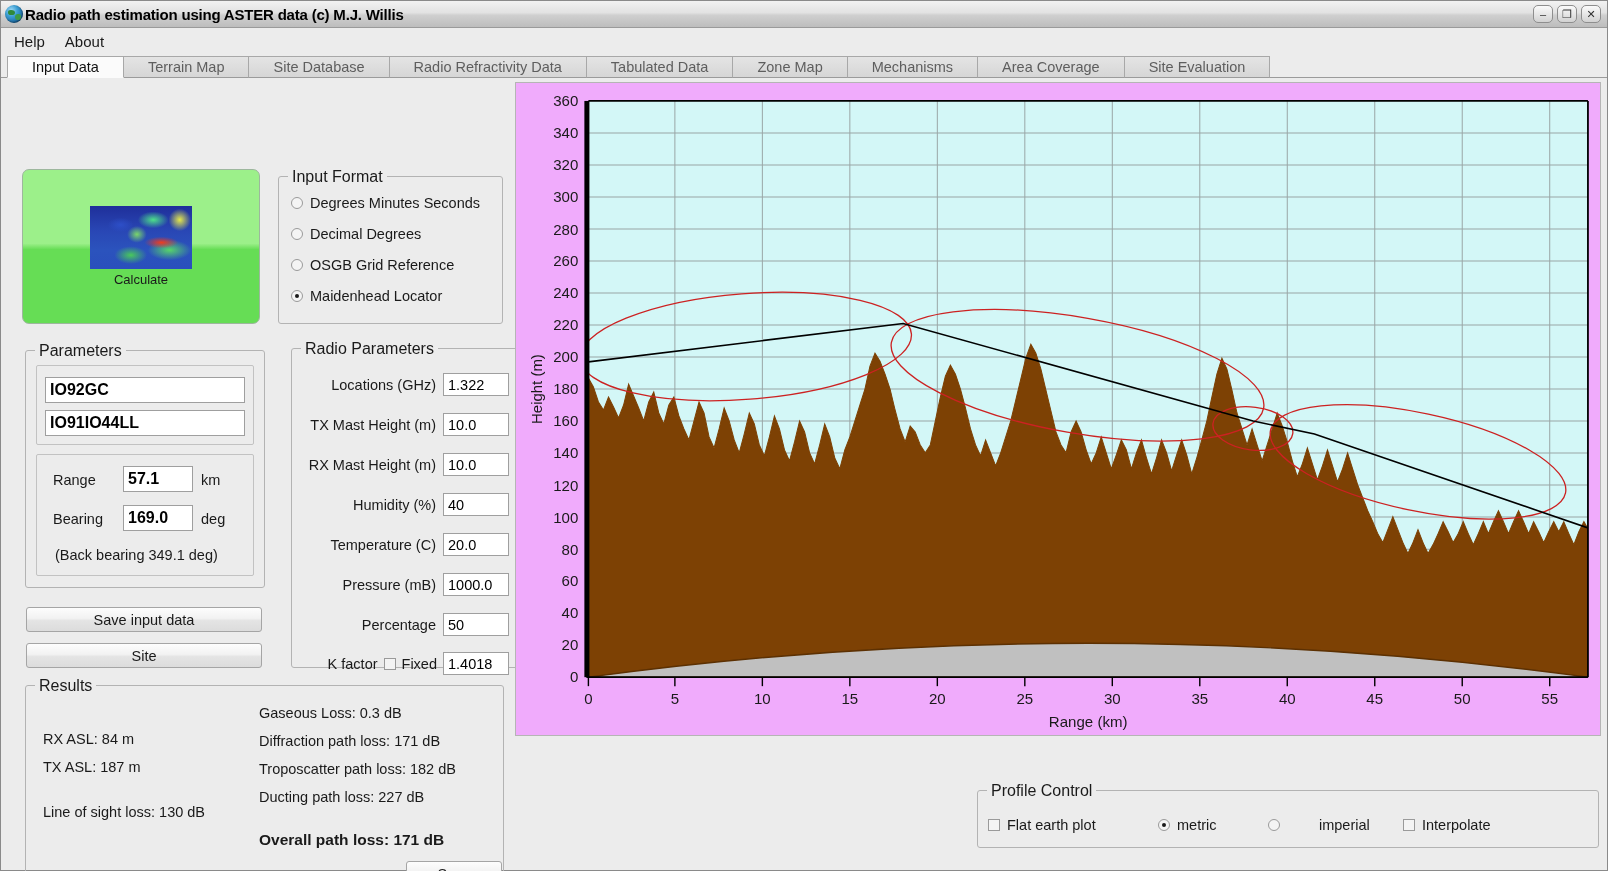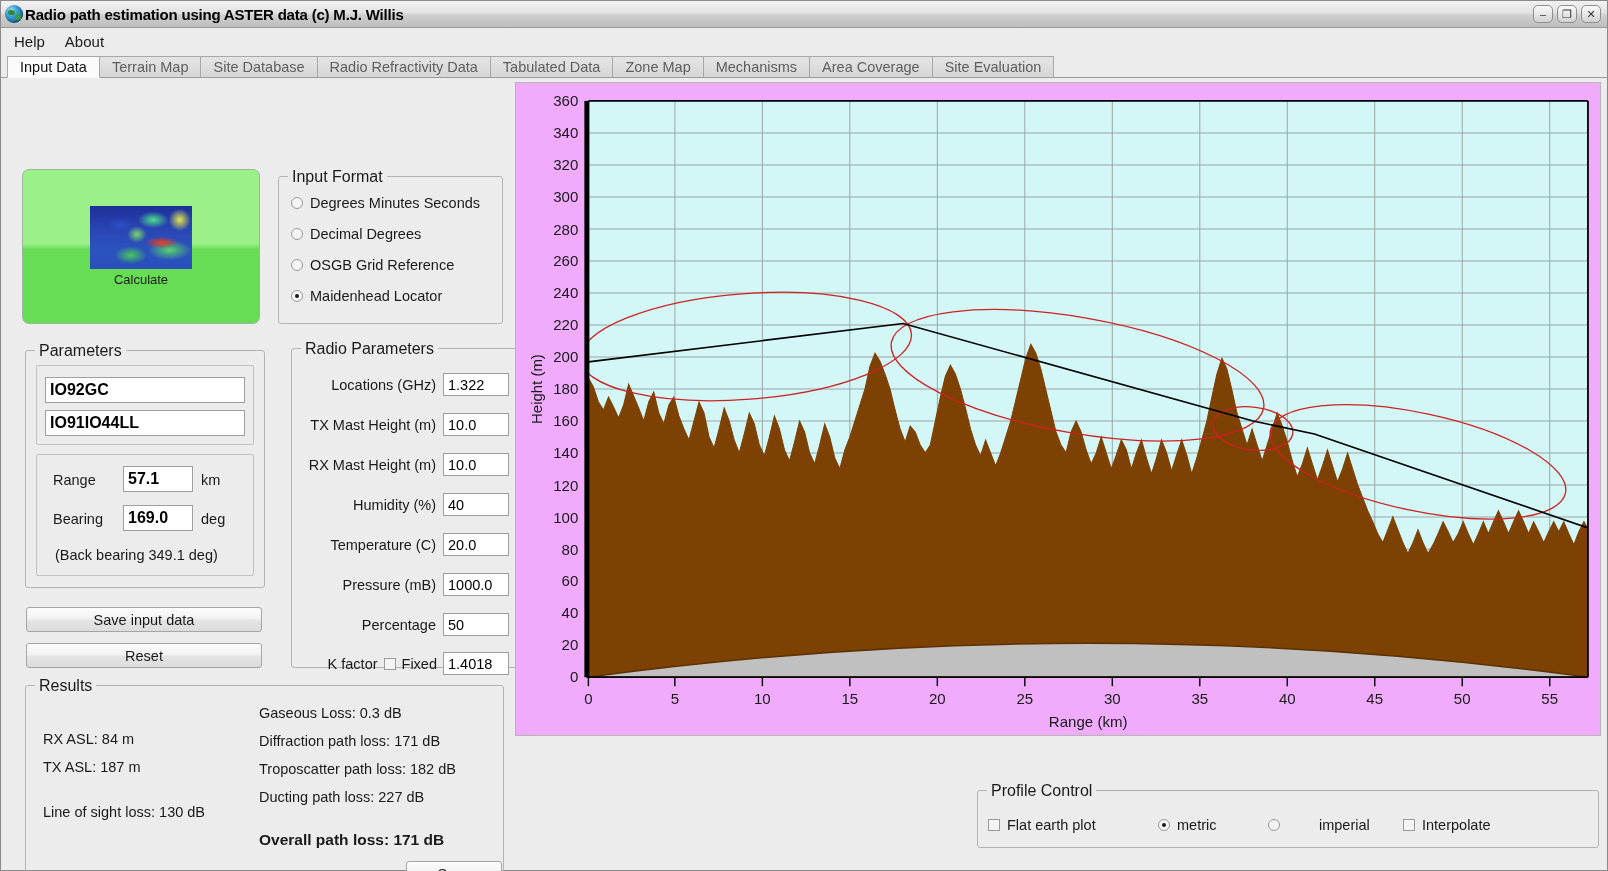--- a/index.html
+++ b/index.html
@@ -67,21 +67,21 @@
   .tabbar {
     flex:0 0 24px; height:24px;
     display:flex; align-items:flex-end;
     padding-left:6px; background:#ececec;
     position:relative;
   }
   .tabbar:after {
     content:""; position:absolute; left:0; right:0; bottom:0; height:1px; background:#9b9b9b;
   }
   .tab {
-    height:22px; padding:0 12px;
+    height:22px; padding:0 24px;
     display:flex; align-items:center;
     font-size:14.5px; color:#5e5e5e;
     background:linear-gradient(to bottom,#e4e4e4,#d6d6d6);
     border:1px solid #a8a8a8; border-bottom:1px solid #9b9b9b;
     margin-right:-1px; position:relative; z-index:1;
     white-space:nowrap;
   }
   .tab.active {
     background:#fbfbfb; color:#101010;
     border-bottom:1px solid #fbfbfb;
@@ -289,21 +289,21 @@
         </div>
         <div class="row" style="position:absolute; left:8px; top:303px; width:209px; justify-content:flex-end; gap:6px;">
           <span>K factor</span>
           <span class="cbx"></span>
           <span>Fixed</span>
           <input class="inp" style="width: 66px;" value="1.4018">
         </div>
       </div>
 
       <div class="btn" style="position:absolute; left:25px; top:529px; width:236px; height:25px;">Save input data</div>
-      <div class="btn" style="position:absolute; left:25px; top:565px; width:236px; height:25px;">Reset</div>
+      <div class="btn" style="position:absolute; left:25px; top:565px; width:236px; height:25px;">Site</div>
 
       <div class="gb" style="left:24px; top:607px; width:479px; height:212px;">
         <span class="gb-title">Results</span>
 
         <span class="res-line" style="position:absolute; left:17px; top:45px;">RX ASL: 84 m</span>
         <span class="res-line" style="position:absolute; left:17px; top:73px;">TX ASL: 187 m</span>
         <span class="res-line" style="position:absolute; left:17px; top:118px;">Line of sight loss: 130 dB</span>
 
         <span class="res-line" style="position:absolute; left:233px; top:19px;text-align:center;">Gaseous Loss: 0.3 dB</span>
         <span class="res-line" style="position:absolute; left:233px; top:47px;">Diffraction path loss: 171 dB</span>

